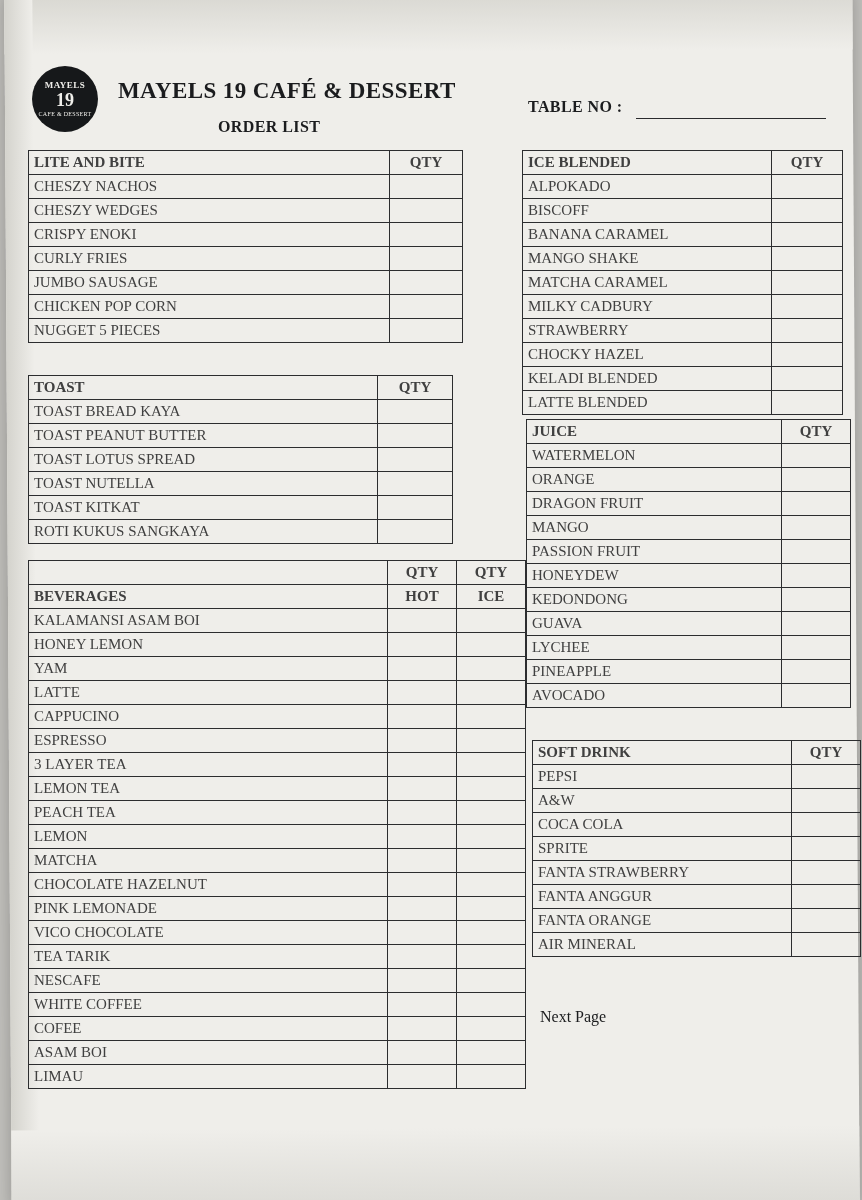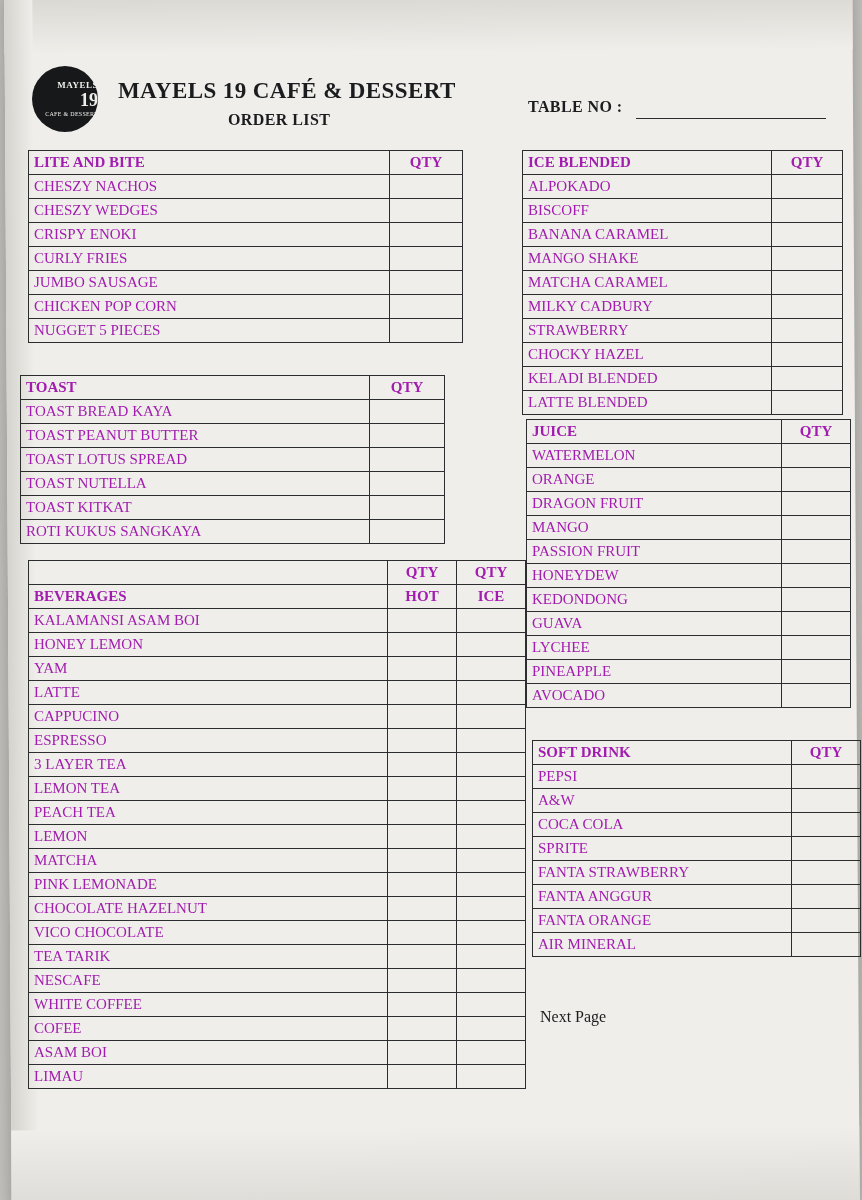--- a/index.html
+++ b/index.html
@@ -57,45 +57,44 @@
     position: absolute;
     left: 32px;
     top: 66px;
     width: 66px;
     height: 66px;
     border-radius: 50%;
     background: #16181a;
     color: #efeeea;
     display: flex;
     flex-direction: column;
-    align-items: flex-end;
+    align-items: center;
     justify-content: center;
     line-height: 1.05;
   }
   .logo .l1 { font-size: 9px; font-weight: bold; letter-spacing: .5px; }
   .logo .l2 { font-size: 18px; font-weight: bold; margin: 1px 0; }
   .logo .l3 { font-size: 6px; letter-spacing: .3px; }
   .title {
     position: absolute;
     left: 118px;
     top: 78px;
     font-size: 23px;
     font-weight: bold;
     letter-spacing: .4px;
     color: #1b1c1e;
   }
   .subtitle {
     position: absolute;
     left: 218px;
-    top: 111px;
+    top: 118px;
     font-size: 16px;
     font-weight: bold;
     letter-spacing: .4px;
     color: #1b1c1e;
-    margin-left: 10px;
   }
   .tableno {
     position: absolute;
     left: 528px;
     top: 98px;
     font-size: 16px;
     font-weight: bold;
     letter-spacing: .4px;
     color: #1b1c1e;
   }
@@ -105,21 +104,21 @@
     top: 118px;
     width: 190px;
     border-bottom: 1px solid #2a2b2d;
   }
 
   
   .tbl {
     position: absolute;
     border-collapse: collapse;
     font-size: 15px;
-    color: #a21caf;
+    color: #404040;
     border-radius: 10px;
   }
   .tbl td, .tbl th {
     border: 1px solid #2c2d2f;
     padding: 1px 5px;
     height: 21px;
     text-align: left;
     font-weight: normal;
     font-size: 15px;
     white-space: nowrap;
@@ -134,21 +133,21 @@
   .nextpage {
     position: absolute;
     left: 540px;
     top: 1008px;
     font-size: 16px;
     color: #1b1c1e;
   }
 
   
   #tbl-lite      { left: 28px;  top: 150px;  }
-  #tbl-toast     { left: 20px;  top: 375px; padding-left: 12px;  }
+  #tbl-toast     { left: 28px;  top: 375px; padding-left: 12px;  }
   #tbl-beverages { left: 28px;  top: 560px;  }
   #tbl-iceblended{ left: 522px; top: 150px;  }
   #tbl-juice     { left: 526px; top: 419px;  }
   #tbl-softdrink { left: 532px; top: 740px;  }
 
   #tbl-lite td:first-child, #tbl-lite th:first-child { width: 350px; }
   #tbl-lite td.qtycell, #tbl-lite th.qtyhead { width: 62px; }
 
   #tbl-toast td:first-child, #tbl-toast th:first-child { width: 338px; }
   #tbl-toast td.qtycell, #tbl-toast th.qtyhead { width: 64px; }
@@ -318,26 +317,26 @@
             <td class="namecell">LEMON</td>
             <td class="qtycell"></td>
             <td class="qtycell"></td>
           </tr>
         <tr>
             <td class="namecell">MATCHA</td>
             <td class="qtycell"></td>
             <td class="qtycell"></td>
           </tr>
         <tr>
+            <td class="namecell">CHOCOLATE HAZELNUT</td>
+            <td class="qtycell"></td>
+            <td class="qtycell"></td>
+          </tr>
+        <tr>
             <td class="namecell">PINK LEMONADE</td>
-            <td class="qtycell"></td>
-            <td class="qtycell"></td>
-          </tr>
-        <tr>
-            <td class="namecell">CHOCOLATE HAZELNUT</td>
             <td class="qtycell"></td>
             <td class="qtycell"></td>
           </tr>
         <tr>
             <td class="namecell">VICO CHOCOLATE</td>
             <td class="qtycell"></td>
             <td class="qtycell"></td>
           </tr>
         <tr>
             <td class="namecell">TEA TARIK</td>

